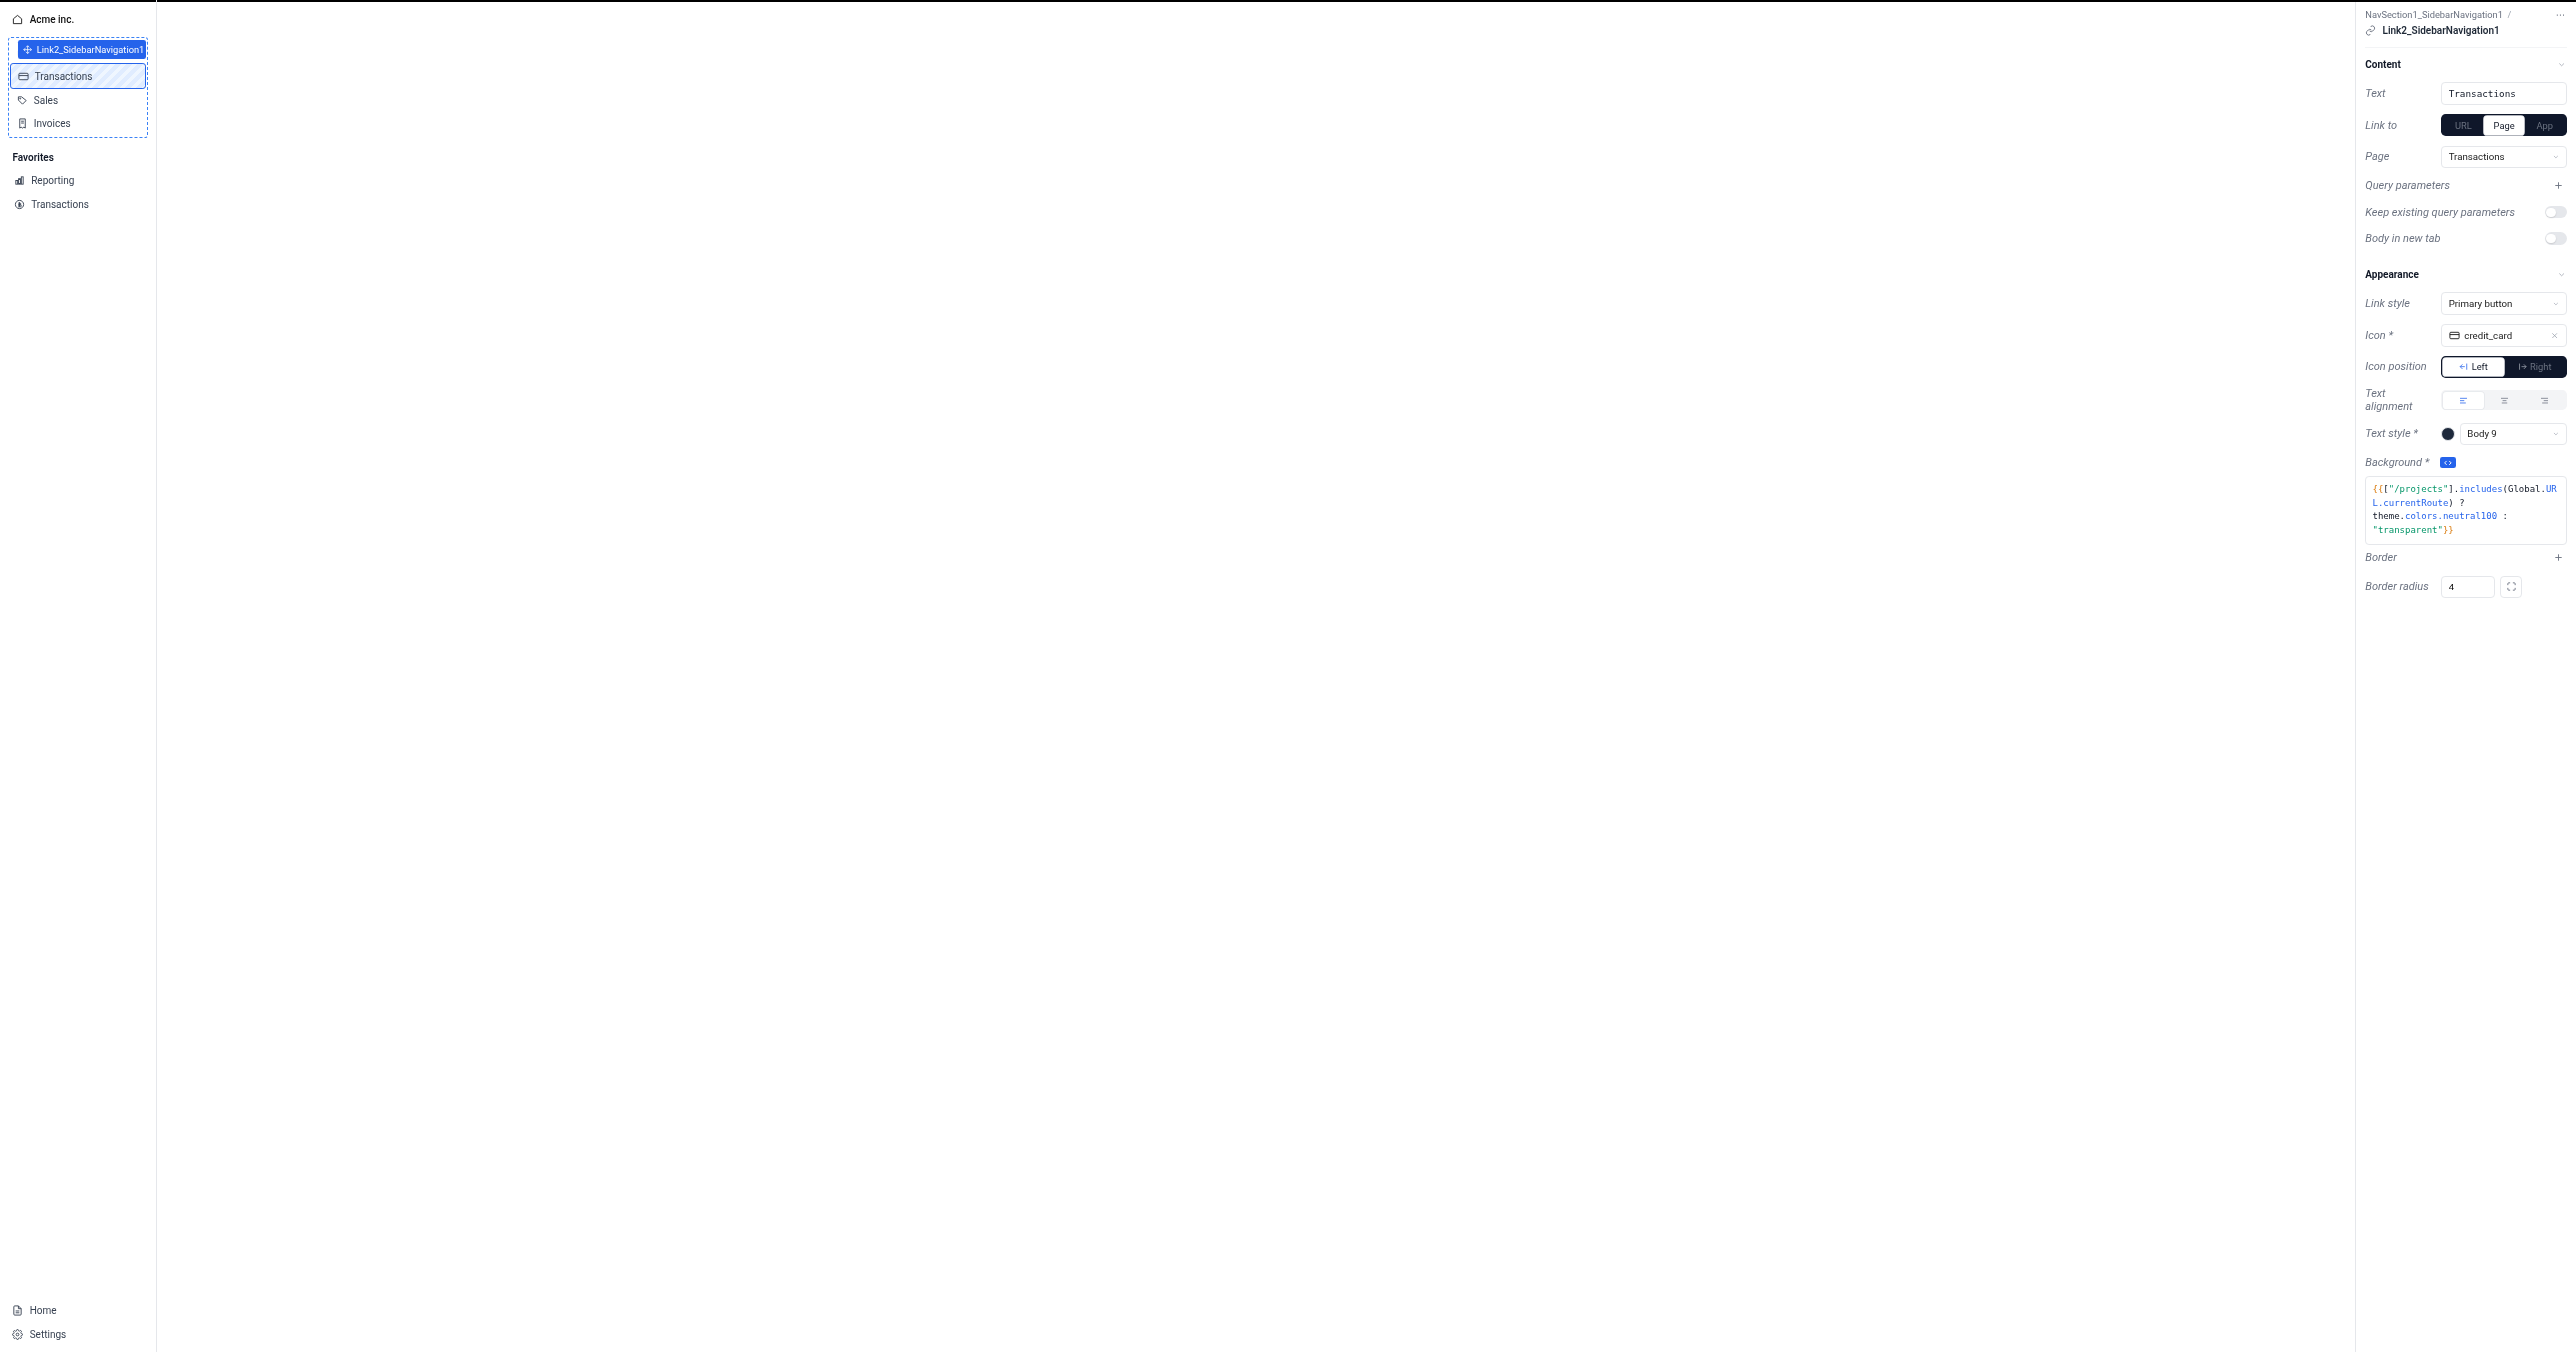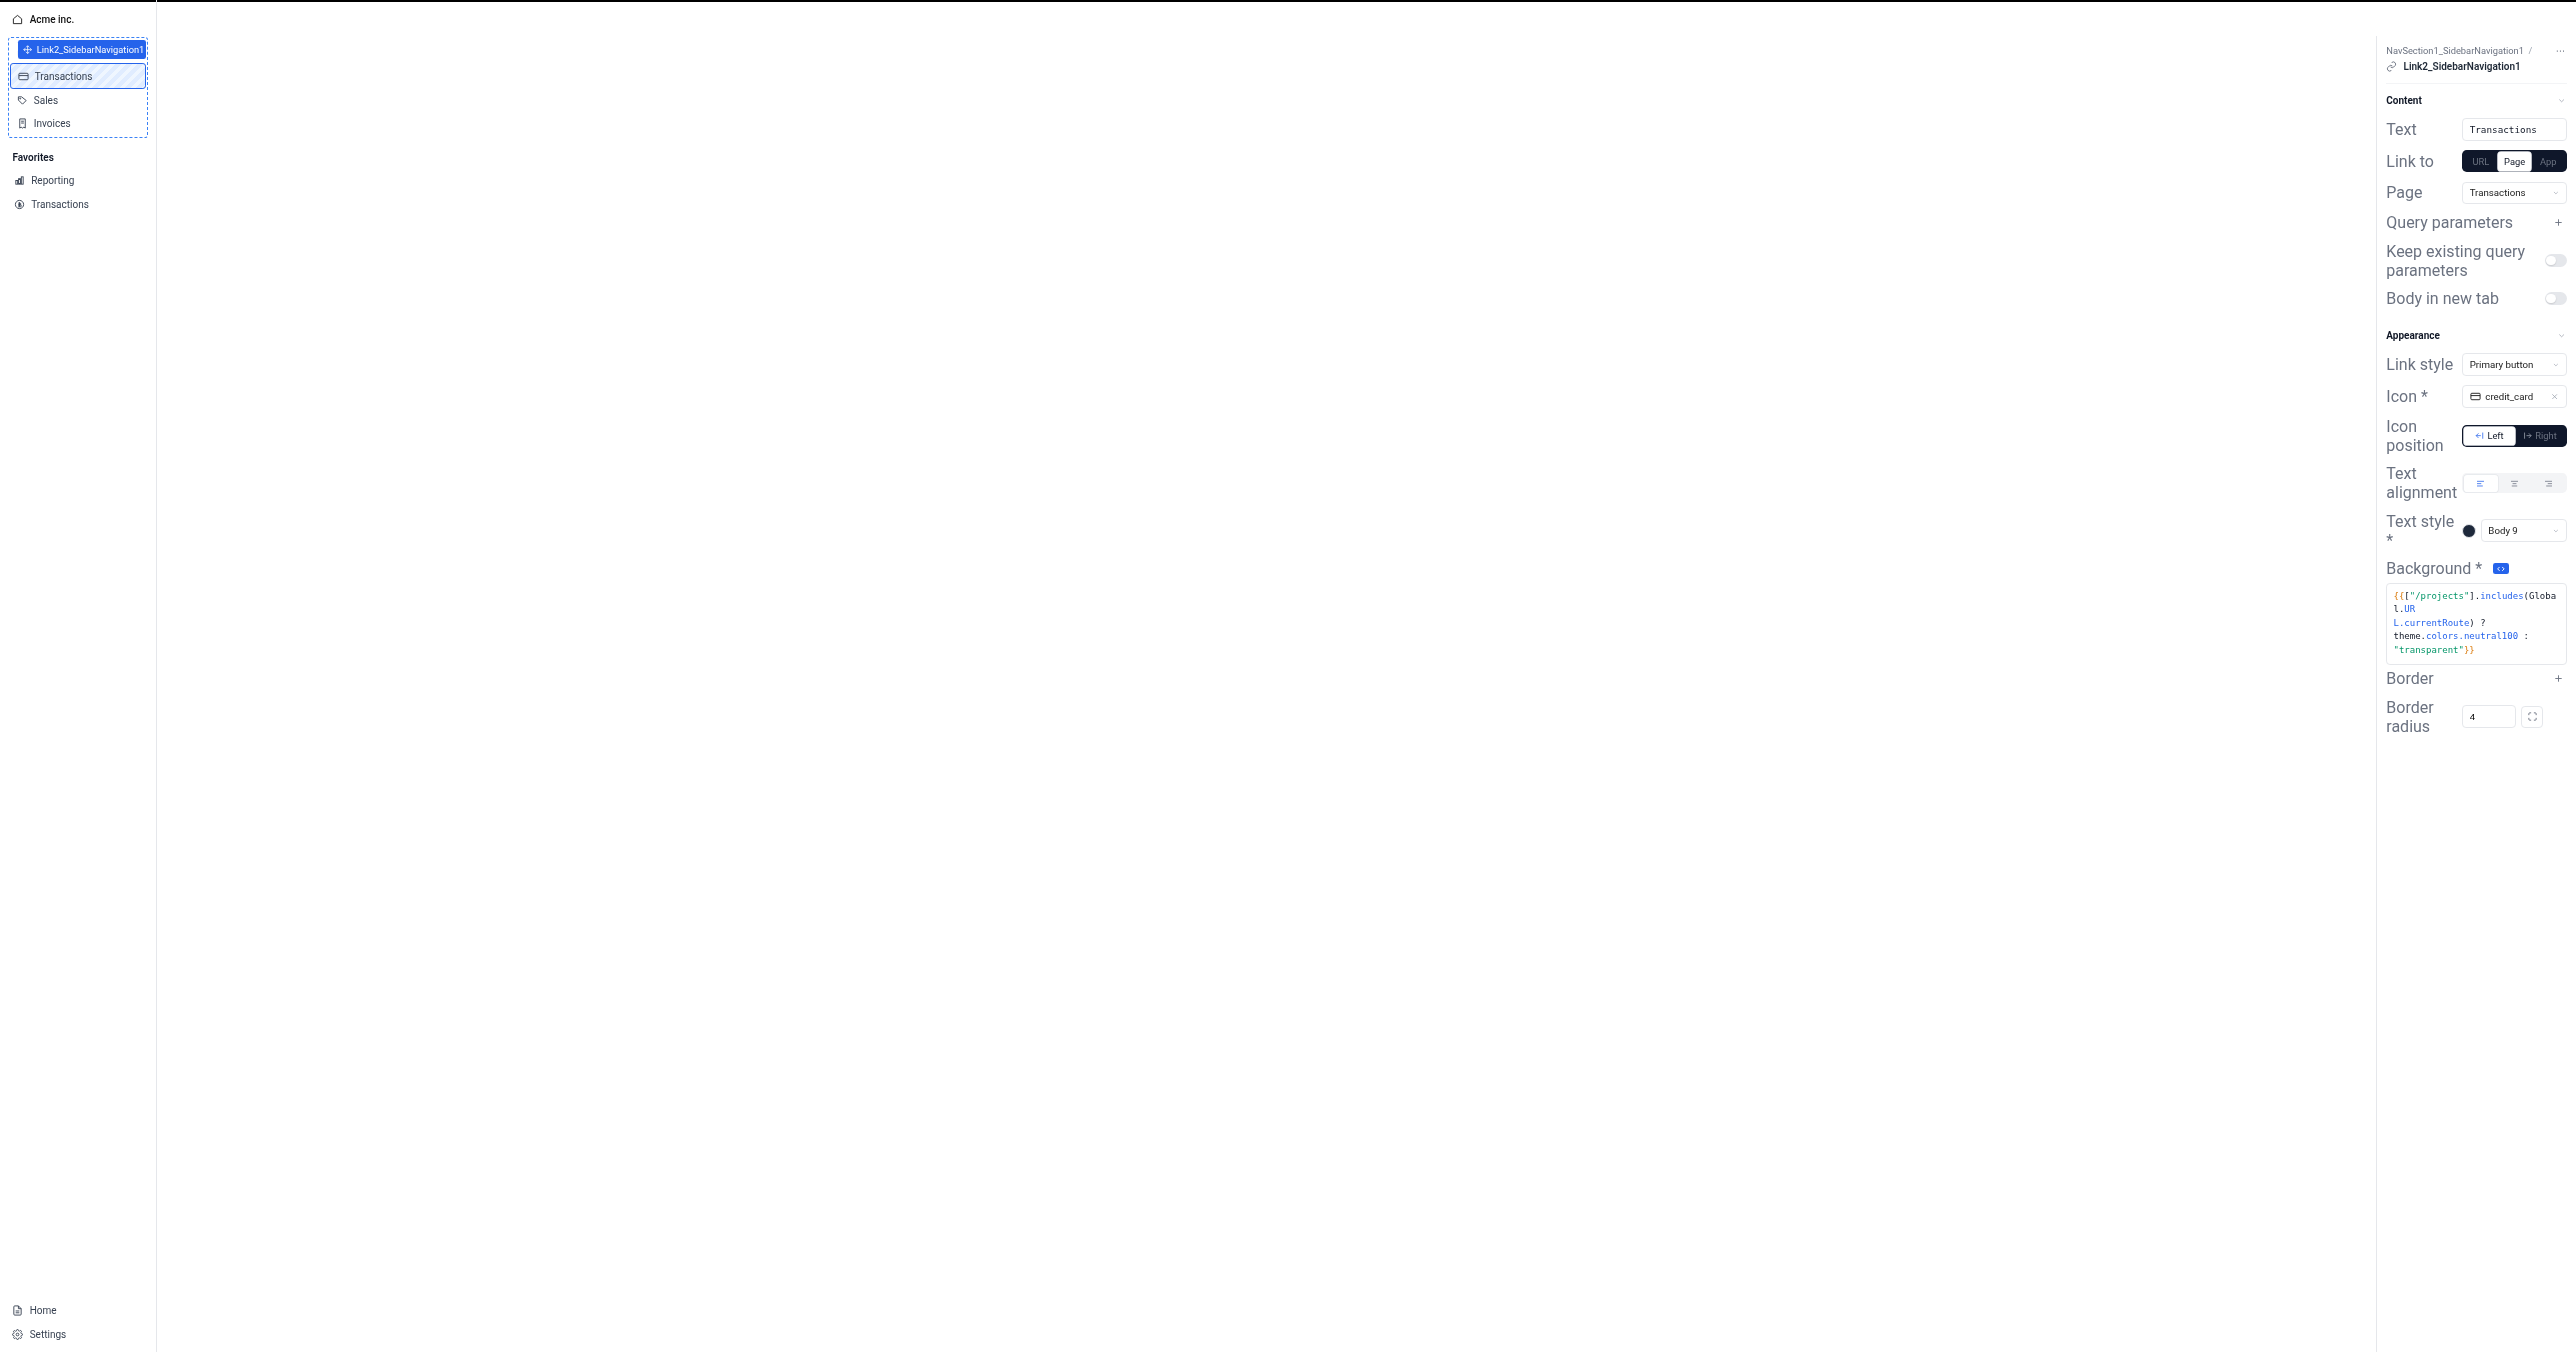--- a/index.html
+++ b/index.html
@@ -76,26 +76,25 @@
 .section-title {
   font-weight: 600;
   color: #111827;
   padding: 14px 4.7px 6.2px 4.7px;
   font-size: 10px;
 }
 .sidebar-footer { margin-top: auto; }
 .sidebar-footer .nav-item { padding: 6.2px 4.7px; }
 .canvas { flex: 1; background: #fff; }
 .inspector {
-  width: 200px;
+  width: 221px;
   border-left: 0.8px solid #e5e7eb;
   padding: 9.3px 9.3px 9.3px 9.3px;
   overflow-y: auto;
   font-size: 9.7px;
-  margin-top: 36px;
 }
 .breadcrumb {
   display: flex;
   align-items: center;
   gap: 4.7px;
   color: #6b7280;
   font-size: 9.3px;
   padding-bottom: 4.7px;
 }
 .breadcrumb .sep { color: #9ca3af; }
@@ -125,21 +124,22 @@
   display: flex;
   align-items: center;
   gap: 6.2px;
   padding: 4.7px 0;
   min-height: 26.4px;
 }
 .field-label {
   width: 70px;
   flex-shrink: 0;
   color: #6b7280;
-  font-size: 16px;
+  font-size: 11px;
+  font-style: italic;
 }
 .field-label .req { color: #6b7280; }
 .control {
   flex: 1;
   display: flex;
   align-items: center;
 }
 .text-input {
   width: 100%;
   border: 0.8px solid #e5e7eb;

